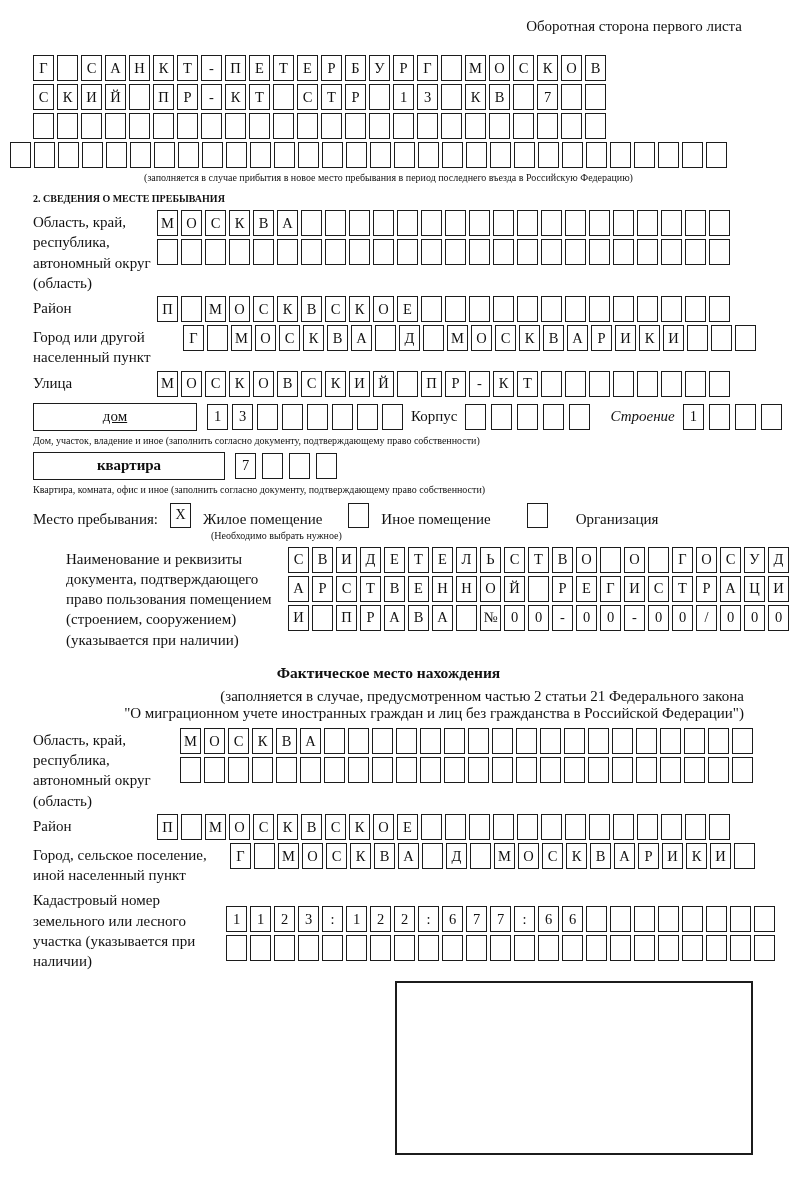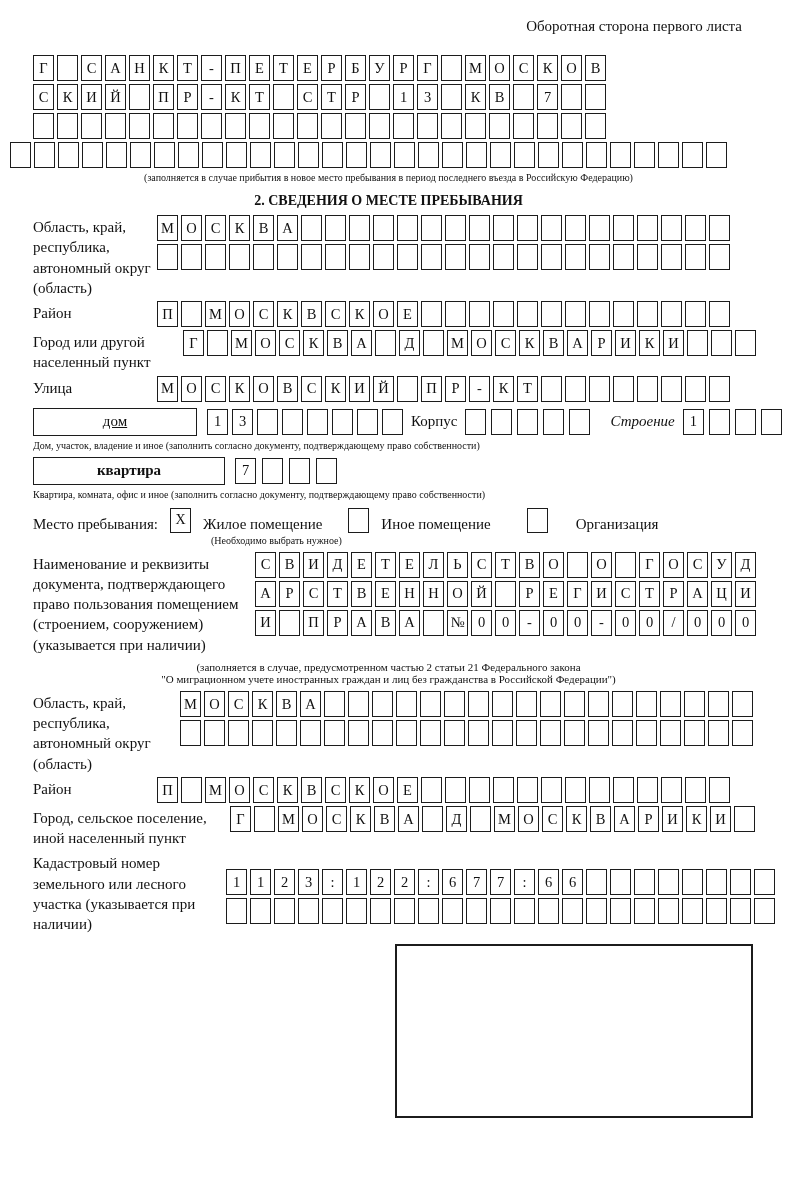--- a/index.html
+++ b/index.html
@@ -21,23 +21,23 @@
     font-size:14.5px;line-height:1;
   }
   .cellcol{display:flex;flex-direction:column;gap:3px;}
   .crow{display:flex;align-items:flex-start;margin-top:3px;}
   .flabel{flex:none;font-size:15px;line-height:1.35;padding-top:2px;}
   .w147{width:147px;} .w124{width:124px;} .w150{width:150px;}
   .w197{width:197px;} .w193{width:193px;} .w222{width:222px;}
   .fullrow{margin-left:-23px;margin-top:3px;}
   .note{font-size:10px;margin-top:4px;}
   .note.center{text-align:center;}
-  .h2{font-weight:bold;font-size:14px;text-align:center;margin:10px 0 6px 0;}
+  .h2{font-weight:bold;font-size:10px;margin:10px 0 6px 0;}
   .h3{font-weight:bold;font-size:15.5px;text-align:center;margin:14px 0 2px 0;}
-  .subnote{font-size:11px;text-align:center;margin-top:6px;}
+  .subnote{font-size:15px;text-align:right;margin-top:6px;}
   .widebox{
     box-sizing:border-box;border:1.6px solid #1c1c1c;height:28px;flex:none;
     display:flex;align-items:center;justify-content:center;font-size:15px;
   }
   .houserow{display:flex;align-items:center;margin-top:6px;}
   .inline-label{font-size:15px;padding:0 8px;white-space:nowrap;}
   .stayrow{display:flex;align-items:flex-end;margin-top:8px;font-size:15px;}
   .cbox{
     width:21px;height:25px;flex:none;box-sizing:border-box;border:1.6px solid #1c1c1c;
     display:flex;align-items:center;justify-content:center;font-size:14px;margin:0 12px;
@@ -365,21 +365,21 @@
     <span>Место пребывания:</span>
     <span class="cbox">X</span>
     <span>Жилое помещение</span>
     <span class="cbox" style="margin-left:26px;"></span>
     <span>Иное помещение</span>
     <span class="cbox" style="margin-left:36px;"></span>
     <span style="margin-left:16px;">Организация</span>
   </div>
   <div class="note" style="margin-left:178px;margin-top:2px;">(Необходимо выбрать нужное)</div>
 
-  <div class="crow" style="margin-top:6px;">
+  <div class="crow" style="margin-top:6px;margin-left:33px;">
     <div class="flabel w222">Наименование и реквизиты документа, подтверждающего право пользования помещением (строением, сооружением) (указывается при наличии)</div>
     <div class="cellcol">
       <div class="cells">
           <div class="cell">С</div>
           <div class="cell">В</div>
           <div class="cell">И</div>
           <div class="cell">Д</div>
           <div class="cell">Е</div>
           <div class="cell">Т</div>
           <div class="cell">Е</div>
@@ -440,20 +440,21 @@
           <div class="cell">0</div>
           <div class="cell">0</div>
           <div class="cell">/</div>
           <div class="cell">0</div>
           <div class="cell">0</div>
           <div class="cell">0</div>
         </div>
     </div>
   </div>
 
+  <div class="h3">Фактическое место нахождения</div>
   <div class="subnote">(заполняется в случае, предусмотренном частью 2 статьи 21 Федерального закона</div>
   <div class="subnote" style="margin-top:0;">"О миграционном учете иностранных граждан и лиц без гражданства в Российской Федерации")</div>
 
   <div class="crow" style="margin-top:6px;">
     <div class="flabel w147">Область, край, республика, автономный округ (область)</div>
     <div class="cellcol">
       <div class="cells">
           <div class="cell">М</div>
           <div class="cell">О</div>
           <div class="cell">С</div>

